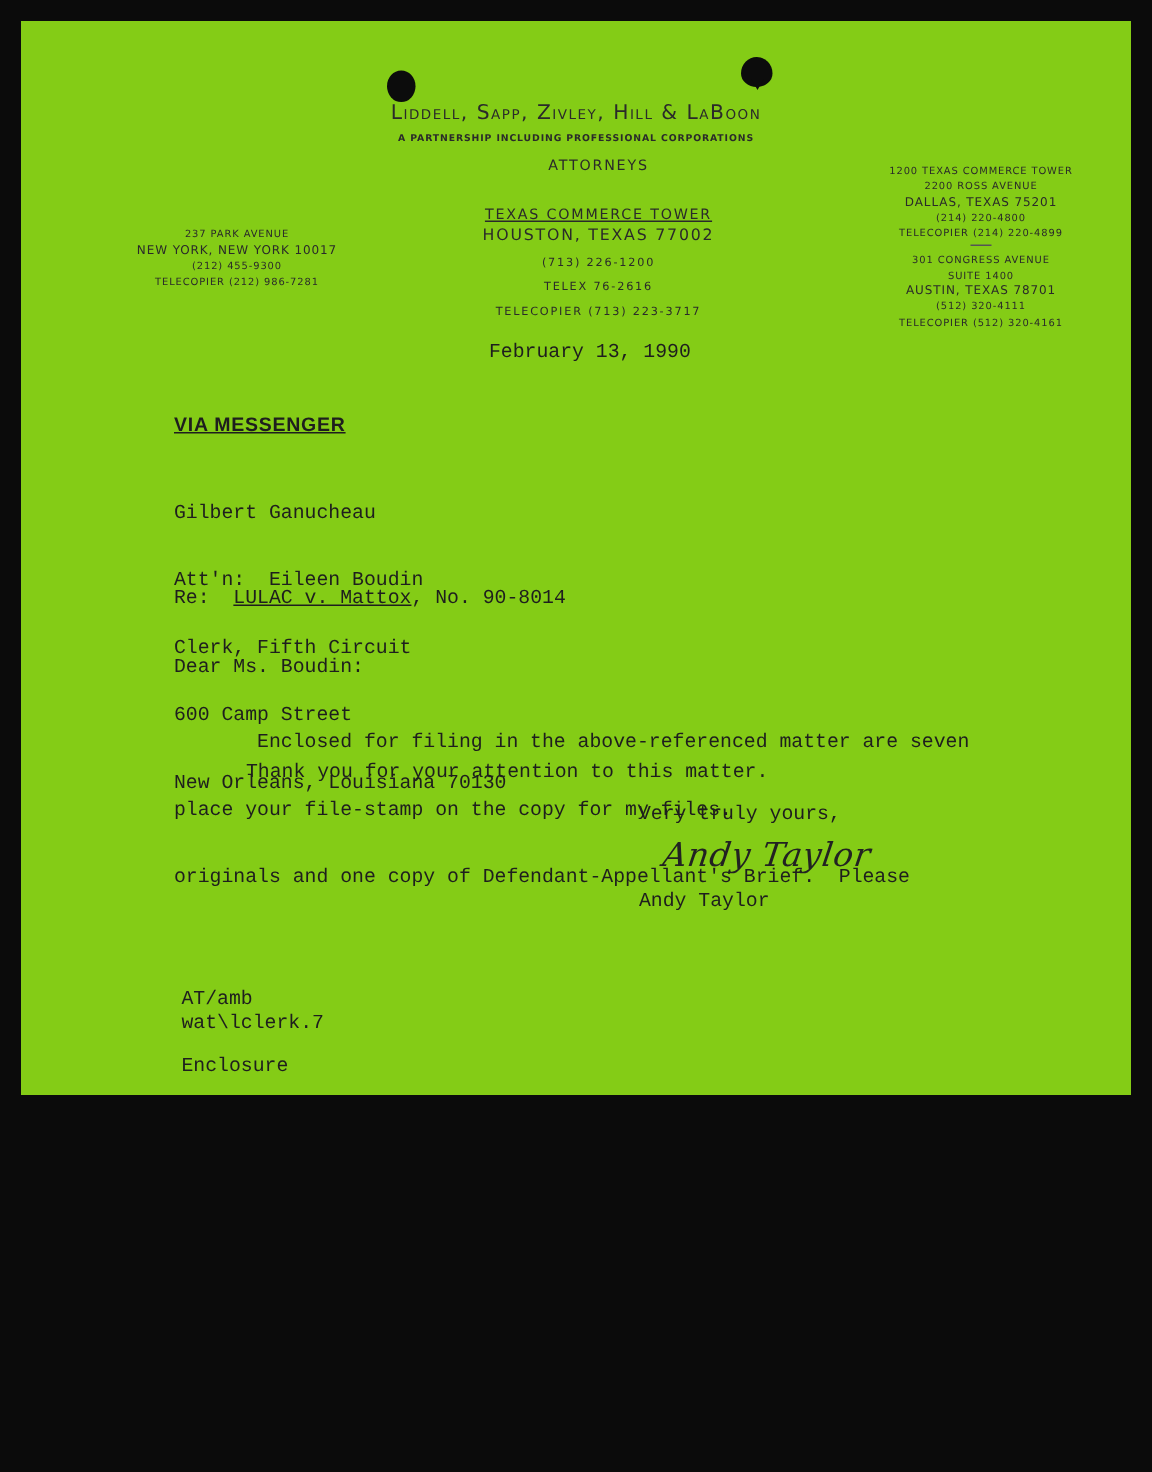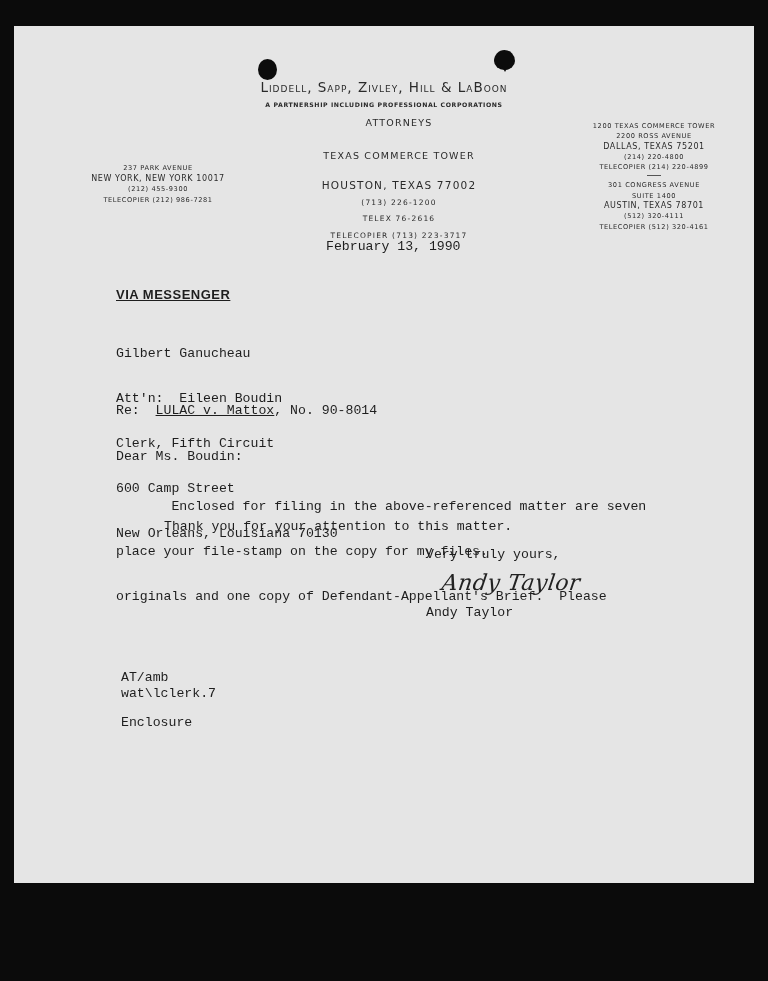--- a/index.html
+++ b/index.html
@@ -4,35 +4,35 @@
   <style>
     html, body { margin: 0; padding: 0; }
     body {
       width: 768px; height: 981px;
       background: #0b0b0b;
       position: relative;
       overflow: hidden;
     }
     .page {
       position: absolute;
-      left: 14px; top: 26px;
-      width: 740px; height: 857px;
-      background: #e5e5e5;
+      left: 14px; top: 14px;
+      width: 740px; height: 716px;
+      background: #84cc16;
       color: #1e1e1e;
     }
     .lh { position: absolute; font-family: "DejaVu Sans", sans-serif; color: #2a2a2a; text-align: center; letter-spacing: 0.5px; }
     .firm {
       left: 0; width: 740px; top: 53px;
       font-size: 13.5px; letter-spacing: 1px; font-variant: small-caps;
     }
     .tagline { left: 0; width: 740px; top: 75px; font-size: 6.2px; letter-spacing: 0.6px; font-weight: bold; }
     .center-block { left: 270px; width: 230px; top: 92px; }
     .center-block div { font-size: 9.5px; line-height: 1; letter-spacing: 1.2px; }
     .center-block .l1 { margin-bottom: 23px; }
-    .center-block .l2 { margin-bottom: 20px; }
+    .center-block .l2 { margin-bottom: 4px; text-decoration: underline; }
     .center-block .l3 { font-size: 10.5px; margin-bottom: 8px; }
     .center-block .small { font-size: 7.5px; margin-bottom: 9px; }
     .left-block { left: 64px; width: 160px; top: 137px; }
     .left-block div { font-size: 6.6px; line-height: 10.5px; letter-spacing: 0.6px; }
     .left-block .lg { font-size: 8px; }
     .right-block { left: 560px; width: 160px; top: 95px; }
     .right-block div { font-size: 6.6px; line-height: 10.3px; letter-spacing: 0.6px; }
     .right-block .lg { font-size: 8px; text-align: center; }
     .right-block .sep { width: 14px; height: 1px; background: #555; margin: 3px auto 4px; }
     .dot { position: absolute; background: #0c0c0c; }

